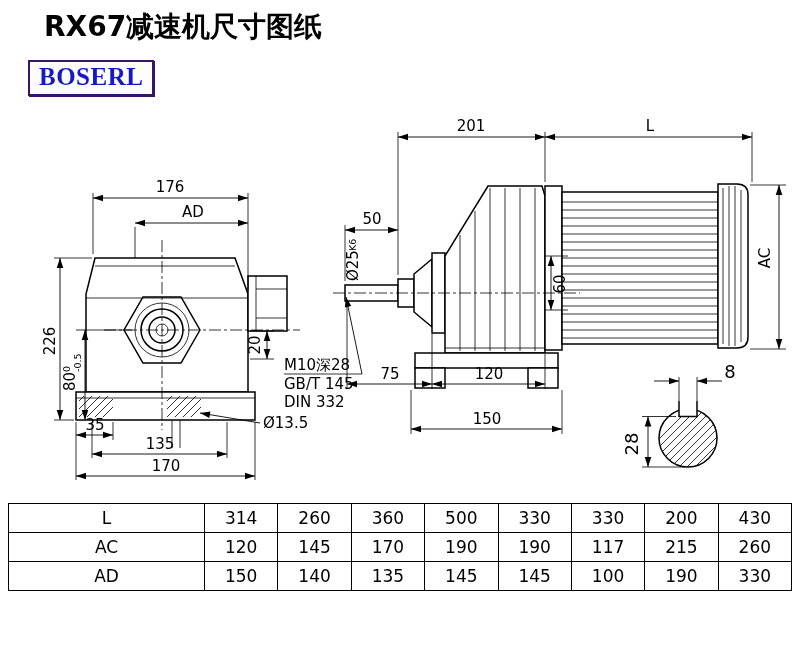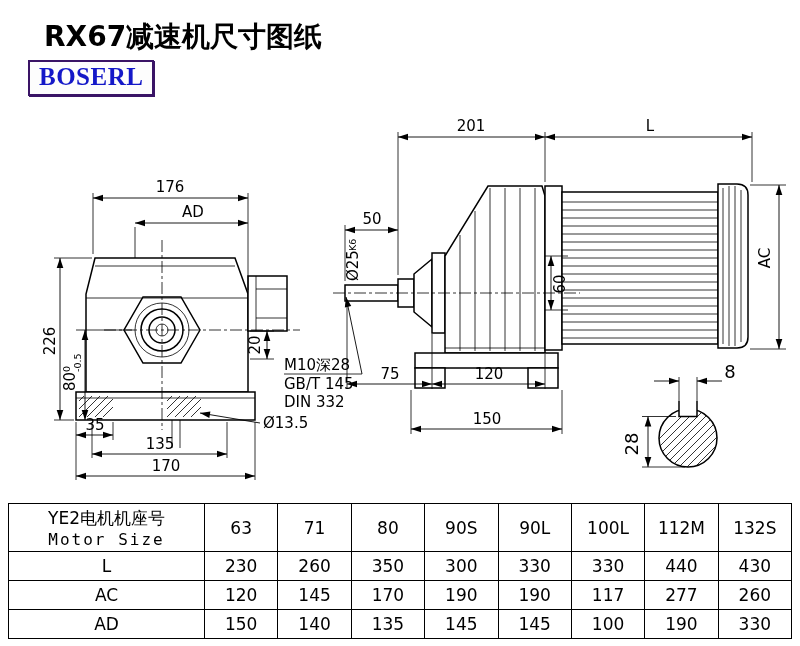--- a/index.html
+++ b/index.html
@@ -1,18 +1,18 @@
 <!DOCTYPE html>
 <html><head>
 <meta charset="utf-8">
 <style>
   * { margin:0; padding:0; box-sizing:border-box; }
   body { width:800px; height:646px; position:relative; background:#fff; overflow:hidden;
          font-family:"DejaVu Sans", sans-serif; }
-  .title { position:absolute; left:44px; top:18px; font-size:28px; font-weight:bold; color:#000; }
+  .title { position:absolute; left:44px; top:8px; font-size:28px; font-weight:bold; color:#000; }
   .logo { position:absolute; left:28px; top:60px; border:2px solid #3a1466; background:#fdfdfd;
           padding:1px 9px 3px; box-shadow:1px 1px 0 #3a1466; }
   .logo span { color:#1418c8; font-family:"Liberation Serif", serif; font-weight:bold;
                font-size:25px; letter-spacing:.5px; }
   svg.drawing { position:absolute; left:0; top:98px; }
   .ol  { fill:none; stroke:#000; stroke-width:1.5; }
   .olf { fill:#fff; stroke:#000; stroke-width:1.5; }
   .tl  { fill:none; stroke:#000; stroke-width:.8; }
   .dl  { fill:none; stroke:#000; stroke-width:.9; }
   .cl  { fill:none; stroke:#000; stroke-width:.8; stroke-dasharray:12 3 3 3; }
@@ -199,54 +199,40 @@
     <text class="dt big" x="730" y="280">8</text>
     <line class="tl" x1="676" y1="318.5" x2="642" y2="318.5"></line>
     <line class="tl" x1="685" y1="369" x2="642" y2="369"></line>
     <line class="dl" x1="648" y1="318.5" x2="648" y2="369" marker-start="url(#mB)" marker-end="url(#mA)"></line>
     <text class="dt big" x="638" y="346" transform="rotate(-90 638 346)">28</text>
   </g>
 </svg>
 
 <table class="dims">
   <tbody>
-    <tr class="hdr">
-      <th class="c0">
-        <div class="cn">YE2电机机座号</div>
-        <div class="en">Motor Size</div>
-      </th>
-      <th>63</th>
-      <th>71</th>
-      <th>80</th>
-      <th>90S</th>
-      <th>90L</th>
-      <th>100L</th>
-      <th>112M</th>
-      <th>132S</th>
-    </tr>
     <tr class="r">
       <td class="c0">L</td>
-      <td>230</td>
+      <td>314</td>
       <td>260</td>
-      <td>350</td>
-      <td>300</td>
+      <td>360</td>
+      <td>500</td>
       <td>330</td>
       <td>330</td>
-      <td>440</td>
+      <td>200</td>
       <td>430</td>
     </tr>
     <tr class="r">
       <td class="c0">AC</td>
       <td>120</td>
       <td>145</td>
       <td>170</td>
       <td>190</td>
       <td>190</td>
       <td>117</td>
-      <td>277</td>
+      <td>215</td>
       <td>260</td>
     </tr>
     <tr class="r">
       <td class="c0">AD</td>
       <td>150</td>
       <td>140</td>
       <td>135</td>
       <td>145</td>
       <td>145</td>
       <td>100</td>

